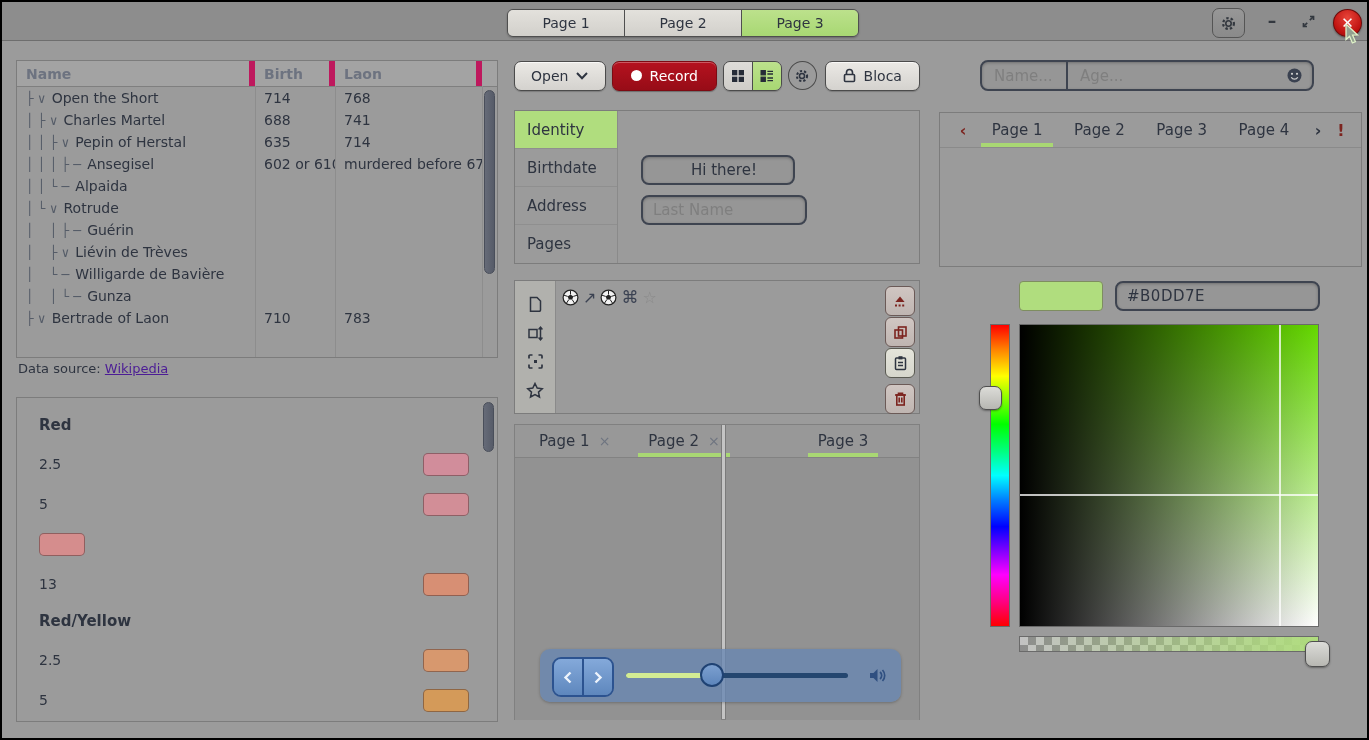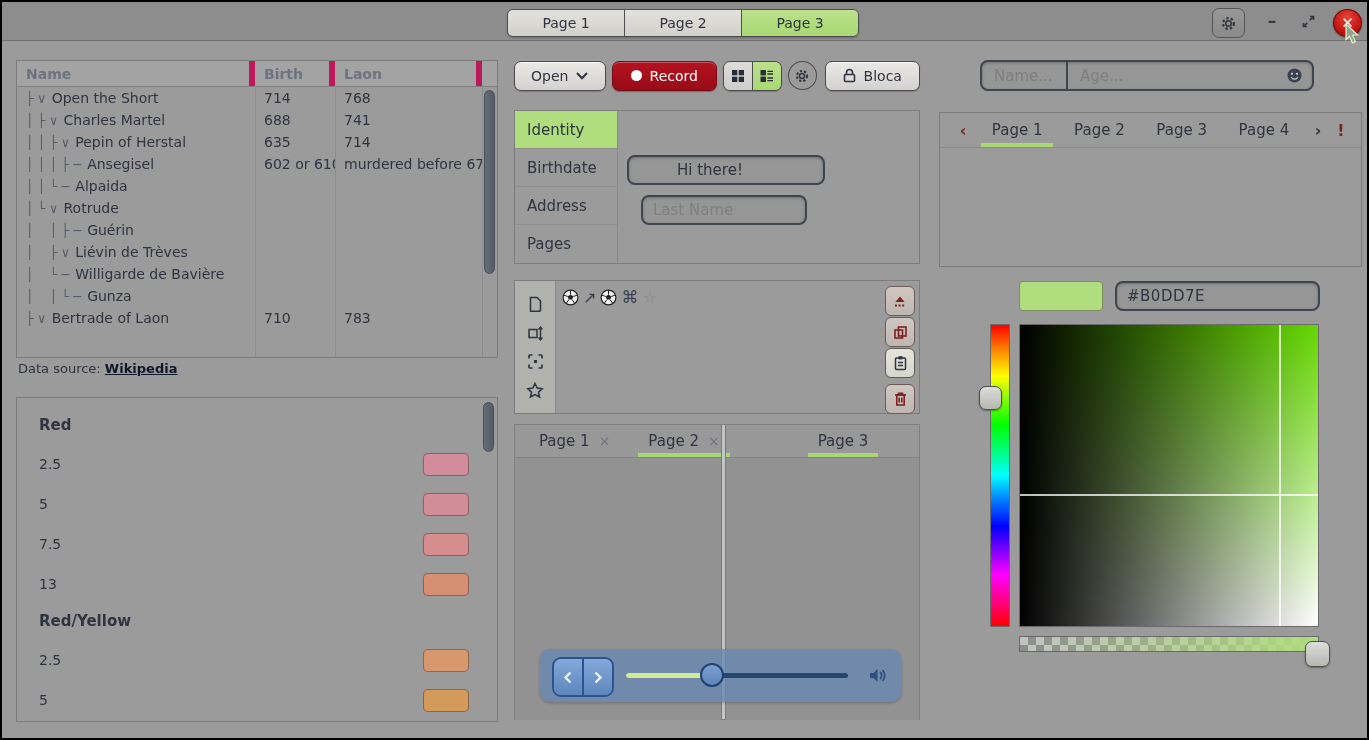--- a/index.html
+++ b/index.html
@@ -26,21 +26,21 @@
   .box{border:1px solid #7c7c7c;background:#9b9b9b;box-sizing:border-box;}
   
   .thead{display:flex;height:25px;background:#a3a3a3;border-bottom:1px solid #7f7f7f;font-weight:bold;color:#6d7380;font-size:14px;align-items:center;}
   .th{padding-left:9px;box-sizing:border-box;border-right:6px solid #be185d;height:100%;display:flex;align-items:center;}
   .trow{display:flex;height:22px;align-items:center;font-size:14px;white-space:nowrap;}
   .td{box-sizing:border-box;padding-left:9px;overflow:hidden;}
   .guide{font-family:"DejaVu Sans Mono","Liberation Mono",monospace;font-size:13px;letter-spacing:4px;color:#555c68;margin-right:2px;}
   .colsep{width:1px;background:#8d8d8d;top:25px;bottom:0;}
   .scrollthumb{width:11px;border-radius:6px;background:linear-gradient(90deg,#666b78,#565b68);border:1px solid #494e5a;box-sizing:border-box;}
   .datasource{font-size:13px;color:#2e3440;}
-  .datasource a{color:#0f172a;font-weight:bold;}
+  .datasource a{color:#4c1d95;font-weight:normal;}
   
   .clist{padding:10px 0 0 22px;}
   .clist h3{font-size:15px;margin:8px 0 10px 0;}
   .citem{display:flex;align-items:center;height:40px;font-size:14px;}
   .citem .lbl{flex:1;}
   .swatch{width:44px;height:21px;border-radius:5px;border:1px solid rgba(60,40,40,.45);margin-right:28px;}
   
   .btn{display:inline-flex;align-items:center;justify-content:center;gap:8px;height:30px;
     border:1px solid #4b4b4b;border-radius:7px;background:linear-gradient(#ebe9e5,#d4d2ce);
     box-shadow:inset 0 1px 0 rgba(255,255,255,.7),0 1px 1px rgba(0,0,0,.2);font-size:14px;box-sizing:border-box;cursor:default;}
@@ -215,21 +215,20 @@
     <h3>Red</h3>
     <div class="citem">
         <span class="lbl">2.5</span>
         <span class="swatch" style="background: rgb(209, 141, 155);"></span>
       </div>
     <div class="citem">
         <span class="lbl">5</span>
         <span class="swatch" style="background: rgb(210, 142, 151);"></span>
       </div>
     <div class="citem">
-        <span class="lbl">7.5</span>
         <span class="swatch" style="background: rgb(213, 141, 141);"></span>
       </div>
     <div class="citem">
         <span class="lbl">13</span>
         <span class="swatch" style="background: rgb(215, 143, 116);"></span>
       </div>
     <h3>Red/Yellow</h3>
     <div class="citem">
         <span class="lbl">2.5</span>
         <span class="swatch" style="background: rgb(215, 152, 110);"></span>
@@ -300,21 +299,21 @@
 </div>
 
 <div class="abs box" style="left:512px;top:108px;width:406px;height:154px;display:flex;">
   <div class="formtabs">
     <div class="ftab active">Identity</div>
     <div class="ftab">Birthdate</div>
     <div class="ftab">Address</div>
     <div class="ftab">Pages</div>
   </div>
   <div style="position:relative;flex:1;">
-    <input class="tinput abs" style="left: 9px; top: 44px; width: 198px; padding-left: 48px;" value="Hi there!">
+    <input class="tinput abs" style="left: 23px; top: 44px; width: 154px; padding-left: 48px;" value="Hi there!">
     <input class="tinput abs" style="left: 23px; top: 84px; width: 166px;" placeholder="Last Name">
   </div>
 </div>
 
 <div class="abs box" style="left:512px;top:278px;width:406px;height:134px;display:flex;">
   <div class="istrip">
     <span>
       <svg width="17" height="18" viewBox="0 0 17 18" fill="none" stroke="#2e3440" stroke-width="1.5">
           <path d="M3.5 2.5 h6.5 l3.5 3.5 v9 a1.2 1.2 0 0 1 -1.2 1.2 h-8.8 a0 0 0 0 1 0 0 z"></path>
         </svg>

